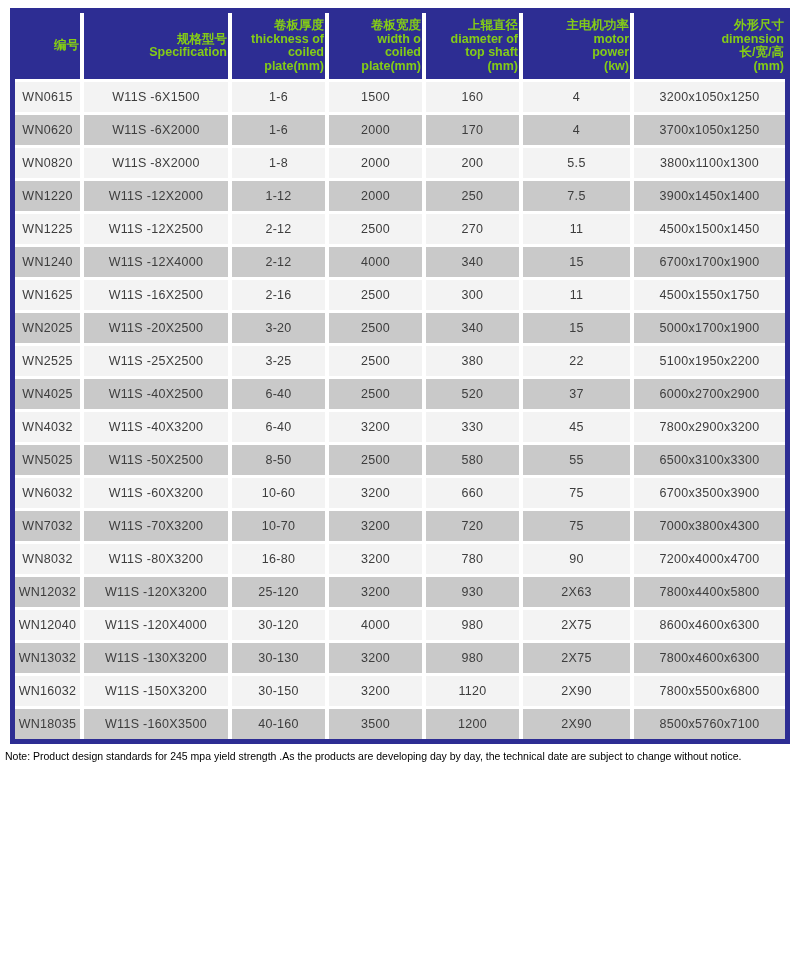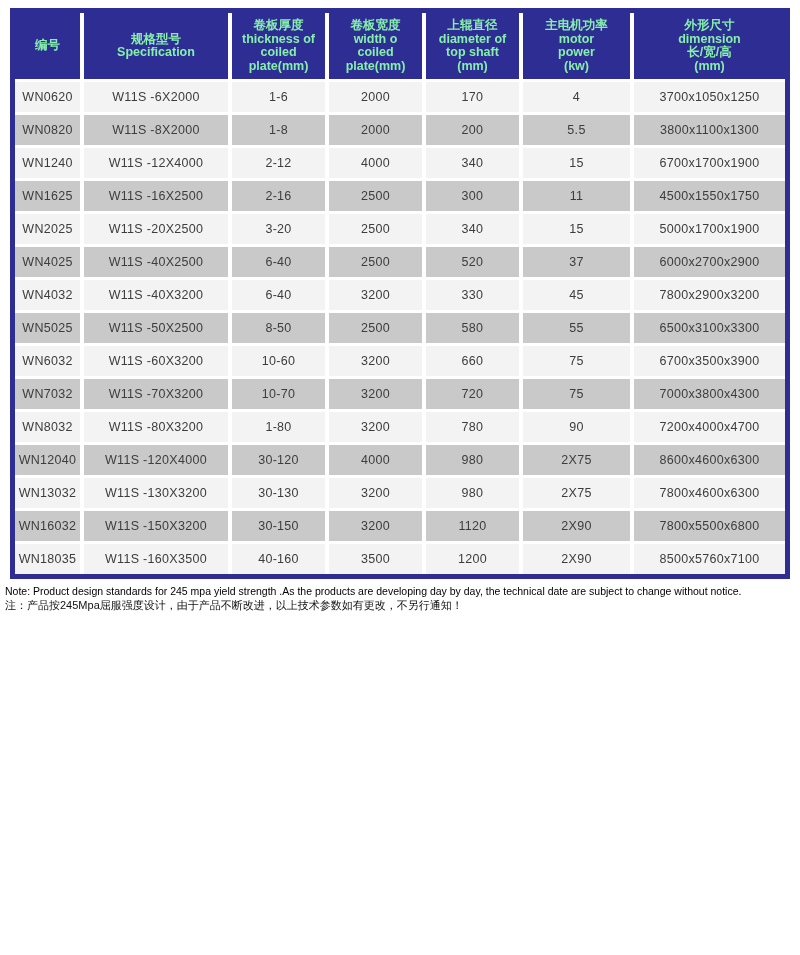--- a/index.html
+++ b/index.html
@@ -18,26 +18,26 @@
     margin: 8px 10px 0 10px;
     background: #ffffff;
   }
   table.spec {
     border-collapse: collapse;
     width: 100%;
     table-layout: fixed;
   }
   table.spec th {
     background: var(--header-bg, #2d2d93);
-    color: #86efac;
+    color: #84cc16;
     font-weight: bold;
     font-size: 12.5px;
     line-height: 13.5px;
     white-space: pre-line;
-    text-align: center;
+    text-align: right;
     vertical-align: middle;
     padding: 6px 1px;
     border-right: 4px solid #ffffff;
   }
   table.spec th:last-child,
   table.spec td:last-child {
     border-right: none;
   }
   table.spec td {
     font-size: 12.5px;
@@ -108,38 +108,65 @@
 power
 (kw)</th>
         <th>外形尺寸
 dimension
 长/宽/高
 (mm)</th>
       </tr>
     </thead>
     <tbody>
         <tr>
+          <td>WN0615</td>
+          <td>W11S -6X1500</td>
+          <td>1-6</td>
+          <td>1500</td>
+          <td>160</td>
+          <td>4</td>
+          <td>3200x1050x1250</td>
+        </tr>
+        <tr>
           <td>WN0620</td>
           <td>W11S -6X2000</td>
           <td>1-6</td>
           <td>2000</td>
           <td>170</td>
           <td>4</td>
           <td>3700x1050x1250</td>
         </tr>
         <tr>
           <td>WN0820</td>
           <td>W11S -8X2000</td>
           <td>1-8</td>
           <td>2000</td>
           <td>200</td>
           <td>5.5</td>
           <td>3800x1100x1300</td>
         </tr>
         <tr>
+          <td>WN1220</td>
+          <td>W11S -12X2000</td>
+          <td>1-12</td>
+          <td>2000</td>
+          <td>250</td>
+          <td>7.5</td>
+          <td>3900x1450x1400</td>
+        </tr>
+        <tr>
+          <td>WN1225</td>
+          <td>W11S -12X2500</td>
+          <td>2-12</td>
+          <td>2500</td>
+          <td>270</td>
+          <td>11</td>
+          <td>4500x1500x1450</td>
+        </tr>
+        <tr>
           <td>WN1240</td>
           <td>W11S -12X4000</td>
           <td>2-12</td>
           <td>4000</td>
           <td>340</td>
           <td>15</td>
           <td>6700x1700x1900</td>
         </tr>
         <tr>
           <td>WN1625</td>
@@ -153,20 +180,29 @@
         <tr>
           <td>WN2025</td>
           <td>W11S -20X2500</td>
           <td>3-20</td>
           <td>2500</td>
           <td>340</td>
           <td>15</td>
           <td>5000x1700x1900</td>
         </tr>
         <tr>
+          <td>WN2525</td>
+          <td>W11S -25X2500</td>
+          <td>3-25</td>
+          <td>2500</td>
+          <td>380</td>
+          <td>22</td>
+          <td>5100x1950x2200</td>
+        </tr>
+        <tr>
           <td>WN4025</td>
           <td>W11S -40X2500</td>
           <td>6-40</td>
           <td>2500</td>
           <td>520</td>
           <td>37</td>
           <td>6000x2700x2900</td>
         </tr>
         <tr>
           <td>WN4032</td>
@@ -200,25 +236,34 @@
           <td>W11S -70X3200</td>
           <td>10-70</td>
           <td>3200</td>
           <td>720</td>
           <td>75</td>
           <td>7000x3800x4300</td>
         </tr>
         <tr>
           <td>WN8032</td>
           <td>W11S -80X3200</td>
-          <td>1-80</td>
+          <td>16-80</td>
           <td>3200</td>
           <td>780</td>
           <td>90</td>
           <td>7200x4000x4700</td>
+        </tr>
+        <tr>
+          <td>WN12032</td>
+          <td>W11S -120X3200</td>
+          <td>25-120</td>
+          <td>3200</td>
+          <td>930</td>
+          <td>2X63</td>
+          <td>7800x4400x5800</td>
         </tr>
         <tr>
           <td>WN12040</td>
           <td>W11S -120X4000</td>
           <td>30-120</td>
           <td>4000</td>
           <td>980</td>
           <td>2X75</td>
           <td>8600x4600x6300</td>
         </tr>
@@ -248,14 +293,13 @@
           <td>1200</td>
           <td>2X90</td>
           <td>8500x5760x7100</td>
         </tr>
       </tbody>
   </table>
 </div>
 
 <div class="notes">
   <div class="note-en">Note: Product design standards for 245 mpa yield strength .As the products are developing day by day, the technical date are subject to change without notice.</div>
-  <div class="note-cn">注：产品按245Mpa屈服强度设计，由于产品不断改进，以上技术参数如有更改，不另行通知！</div>
 </div>
 
 </body></html>

